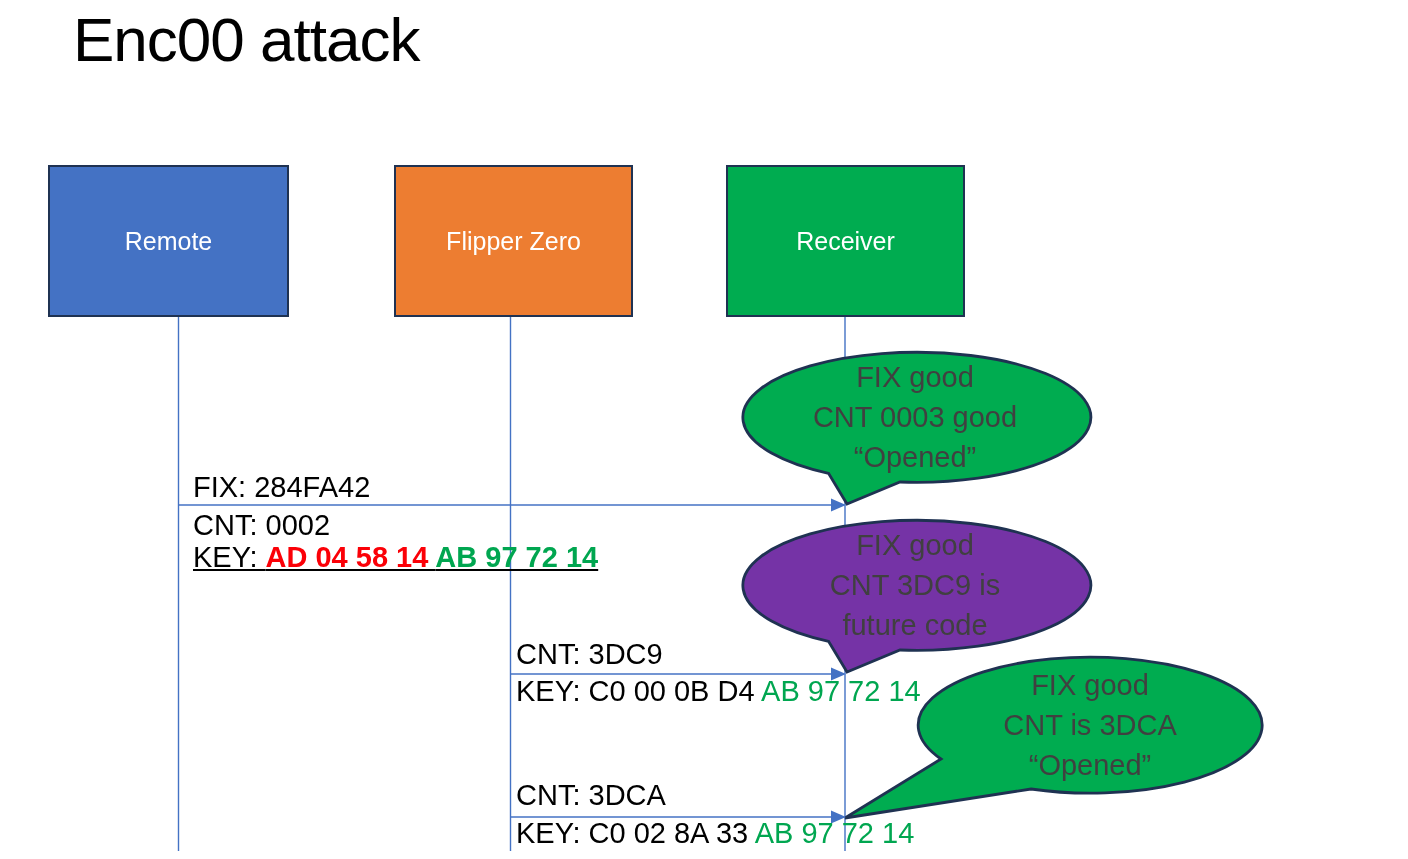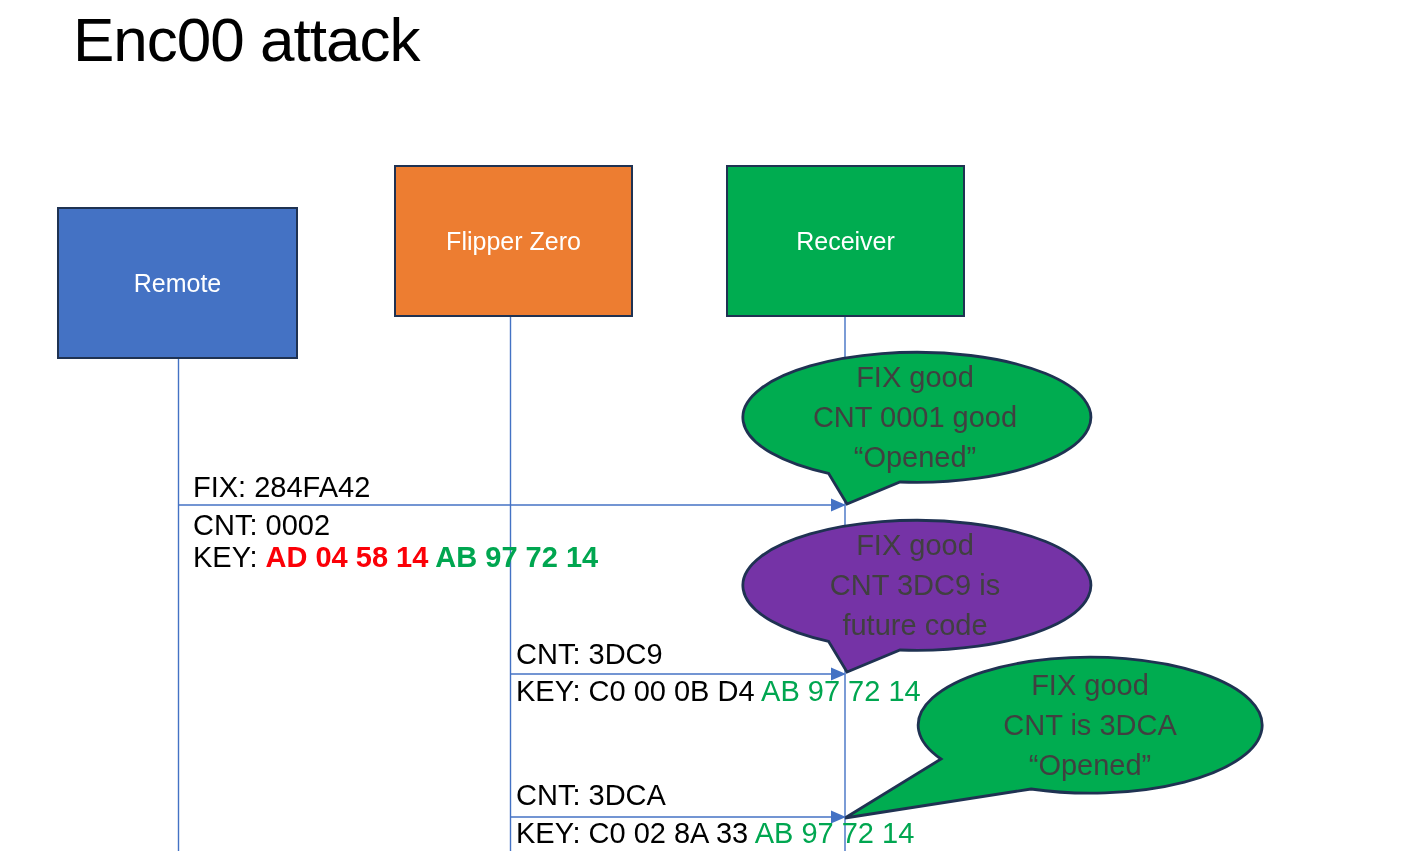--- a/index.html
+++ b/index.html
@@ -10,21 +10,21 @@
   #overlay{position:absolute;left:0;top:0;width:1408px;height:859px;}
   .title{
     position:absolute;left:73px;top:4px;font-size:62px;font-weight:300;
     color:#000;letter-spacing:-1px;white-space:nowrap;
   }
   .actor-box{
     position:absolute;top:165px;height:152px;border:2.5px solid #1F3252;
     display:flex;align-items:center;justify-content:center;box-sizing:border-box;
   }
   .actor-box .label{color:#fff;font-size:25px;white-space:nowrap;}
-  .actor-remote{left:57px;width:241px;margin-top:42px;}
+  .actor-remote{left:48px;width:241px;}
   .actor-flipper{left:394px;width:239px;}
   .actor-receiver{left:726px;width:239px;}
   .msg{
     position:absolute;font-size:29px;line-height:1;color:#000;white-space:nowrap;
   }
   .msg .hex-red{font-weight:bold;}
   .msg .hex-green{font-weight:bold;}
   .msg .hex-green-reg{font-weight:normal;}
   .callout-text{
     position:absolute;width:350px;text-align:center;color:#404040;
@@ -68,37 +68,37 @@
   </div>
   <div class="actor-box actor-flipper" style="background-color: rgb(237, 125, 49); border-color: rgb(31, 50, 82);">
     <span class="label">Flipper Zero</span>
   </div>
   <div class="actor-box actor-receiver" style="background-color: rgb(0, 172, 80); border-color: rgb(31, 50, 82);">
     <span class="label">Receiver</span>
   </div>
 
   <div class="msg" style="left:193px;top:473px;">FIX: 284FA42</div>
   <div class="msg" style="left:193px;top:511px;">CNT: 0002</div>
-  <div class="msg" style="left:193px;top:543px;">
+  <div class="msg" style="left:193px;top:543px;text-decoration:underline;">
     <span>KEY: </span><span class="hex-red" style="color: rgb(251, 0, 7);">AD 04 58 14 </span><span class="hex-green" style="color: rgb(0, 166, 80);">AB 97 72 14</span>
   </div>
 
   <div class="msg" style="left:516px;top:640px;">CNT: 3DC9</div>
   <div class="msg" style="left:516px;top:677px;">
     <span>KEY: C0 00 0B D4 </span><span class="hex-green-reg" style="color: rgb(0, 166, 80);">AB 97 72 14</span>
   </div>
 
   <div class="msg" style="left:516px;top:781px;">CNT: 3DCA</div>
   <div class="msg" style="left:516px;top:819px;text-align:center;">
     <span>KEY: C0 02 8A 33 </span><span class="hex-green-reg" style="color: rgb(0, 166, 80);">AB 97 72 14</span>
   </div>
 
   <div class="callout-text" style="left:740px;top:357px;">
     <div>FIX good</div>
-    <div>CNT 0001 good</div>
+    <div>CNT 0003 good</div>
     <div>“Opened”</div>
   </div>
   <div class="callout-text" style="left:740px;top:525px;">
     <div>FIX good</div>
     <div>CNT 3DC9 is</div>
     <div>future code</div>
   </div>
   <div class="callout-text" style="left:915px;top:665px;">
     <div>FIX good</div>
     <div>CNT is 3DCA</div>

